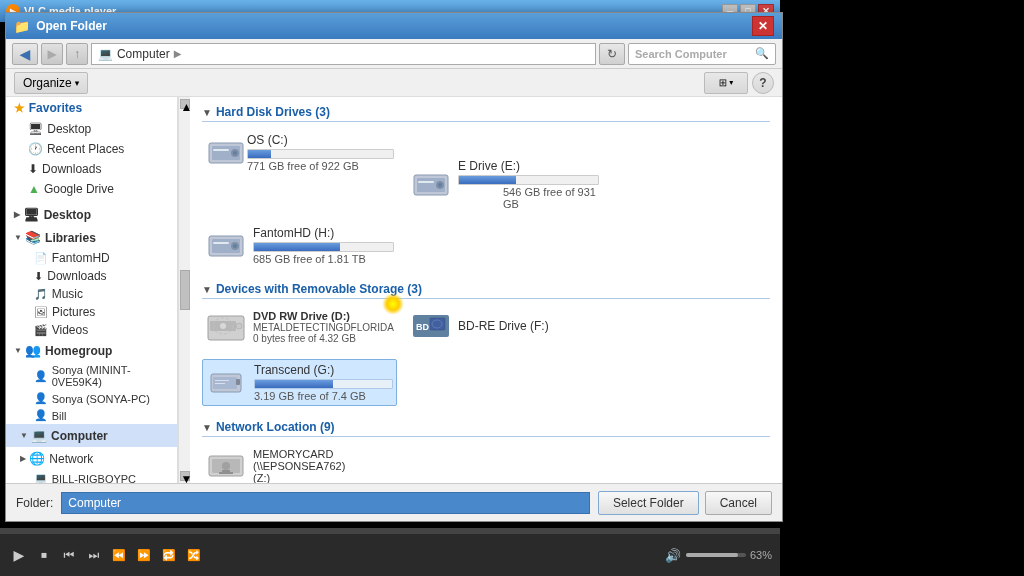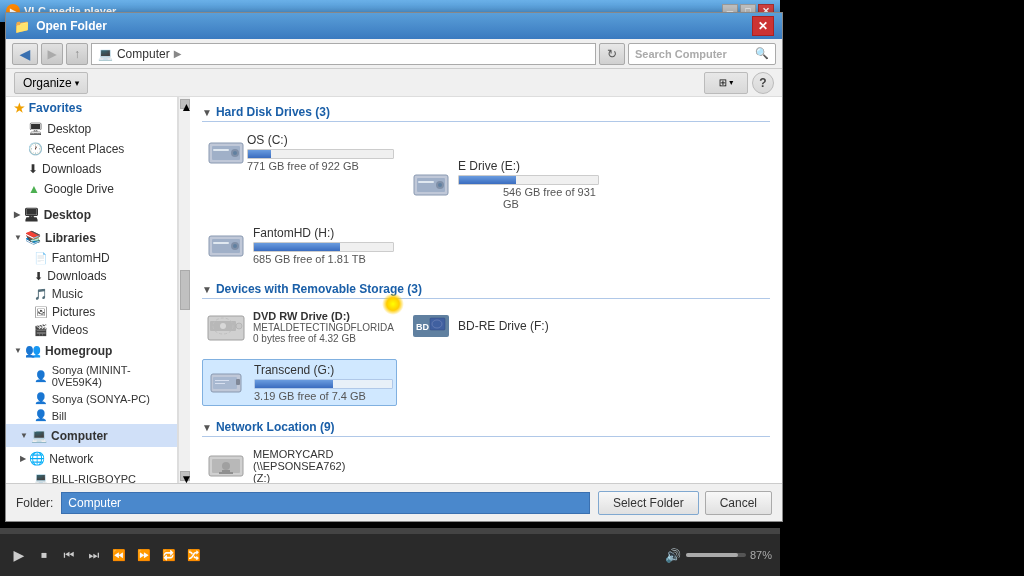--- a/index.html
+++ b/index.html
@@ -383,18 +383,18 @@
       <span style="width:22px;height:22px;display:flex;align-items:center;justify-content:center;color:#ccc;font-size:11px;cursor:pointer;">🔁</span>
       <span style="width:22px;height:22px;display:flex;align-items:center;justify-content:center;color:#ccc;font-size:11px;cursor:pointer;">🔀</span>
 
       <div style="flex:1;"></div>
 
       <div style="display:flex;align-items:center;gap:4px;">
         <span style="color:#aaa;font-size:13px;cursor:pointer;">🔊</span>
         <div style="width:60px;height:4px;background:#555;border-radius:2px;cursor:pointer;">
           <div style="width:87%;height:100%;background:#aaa;border-radius:2px;"></div>
         </div>
-        <span style="color:#aaa;font-size:11px;">87%</span>
+        <span style="color:#aaa;font-size:11px;">63%</span>
       </div>
     </div>
   </div>
 
 </div>
 
 </body></html>

